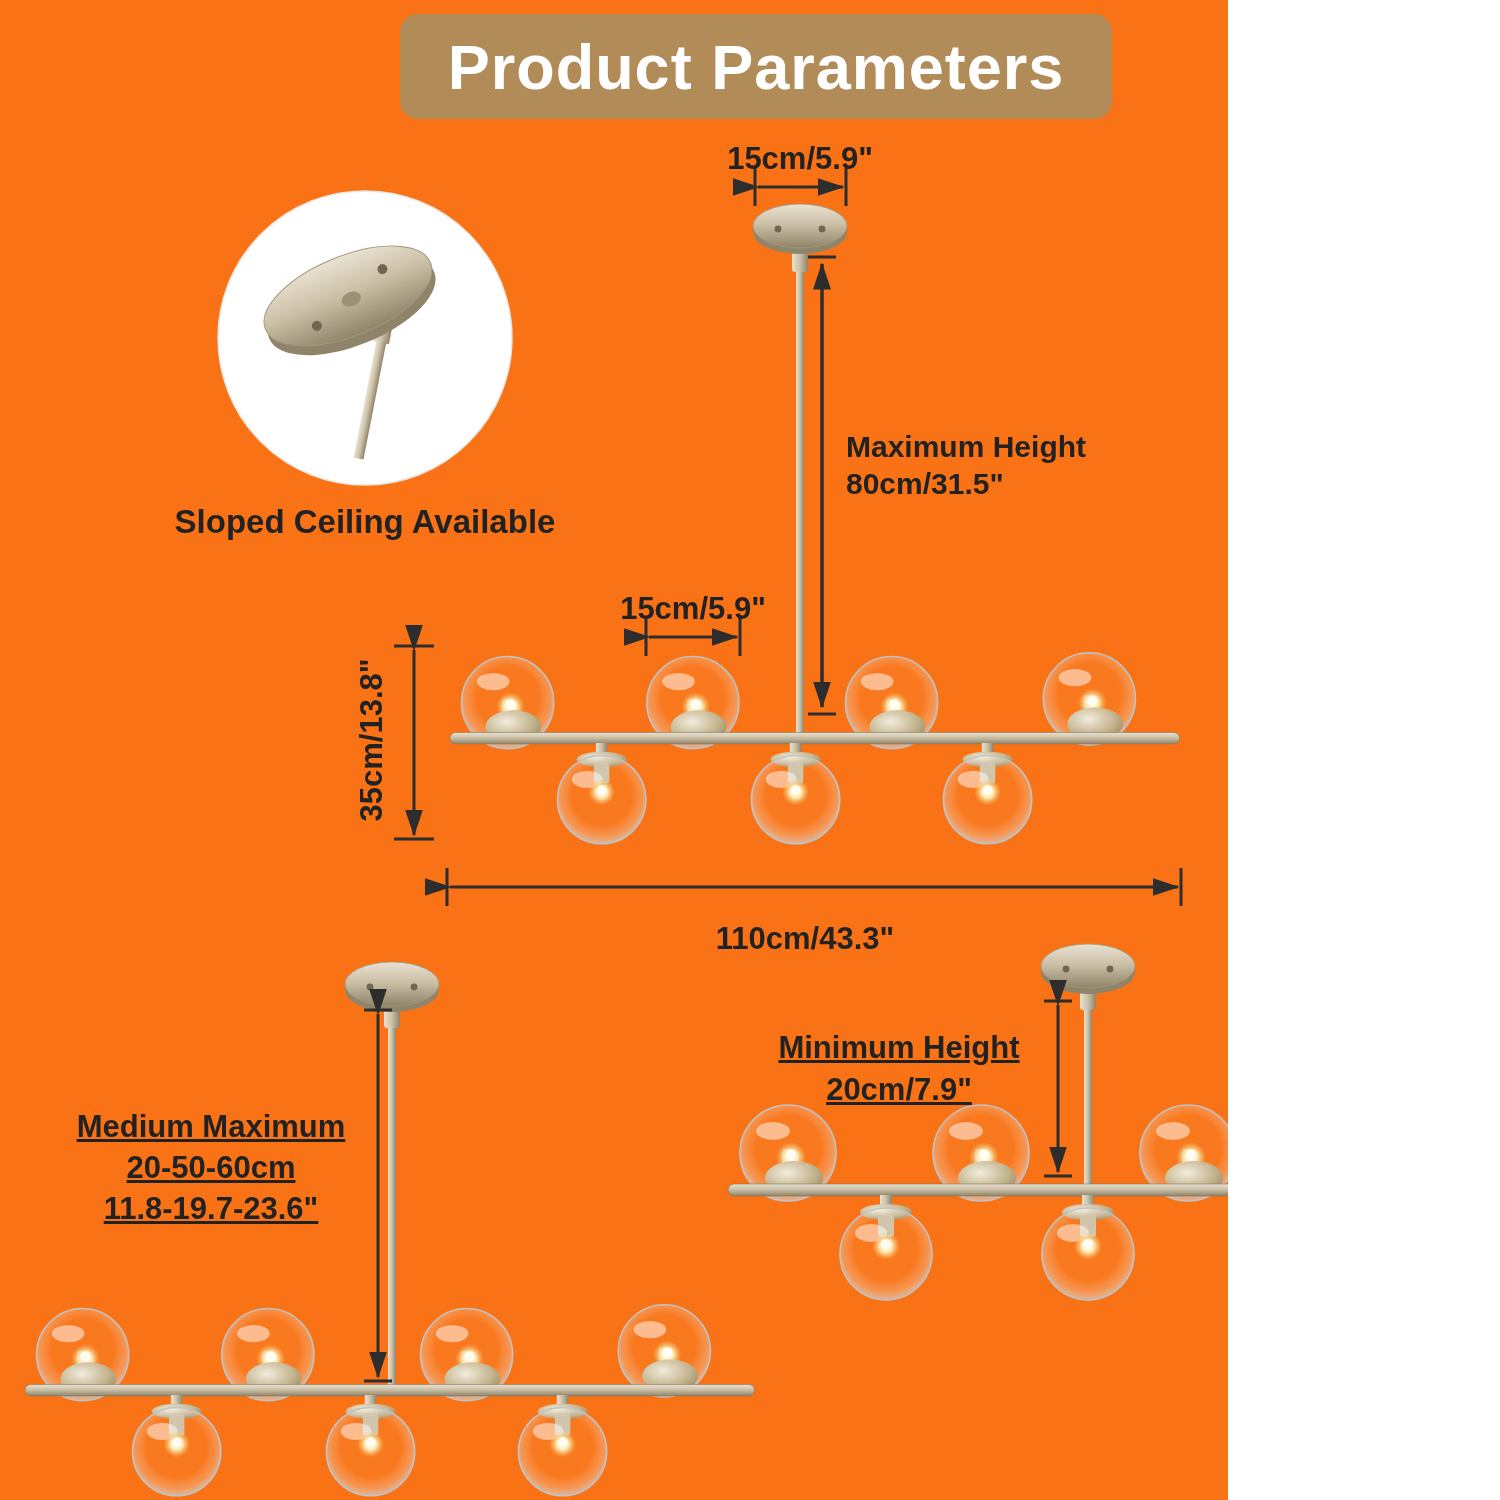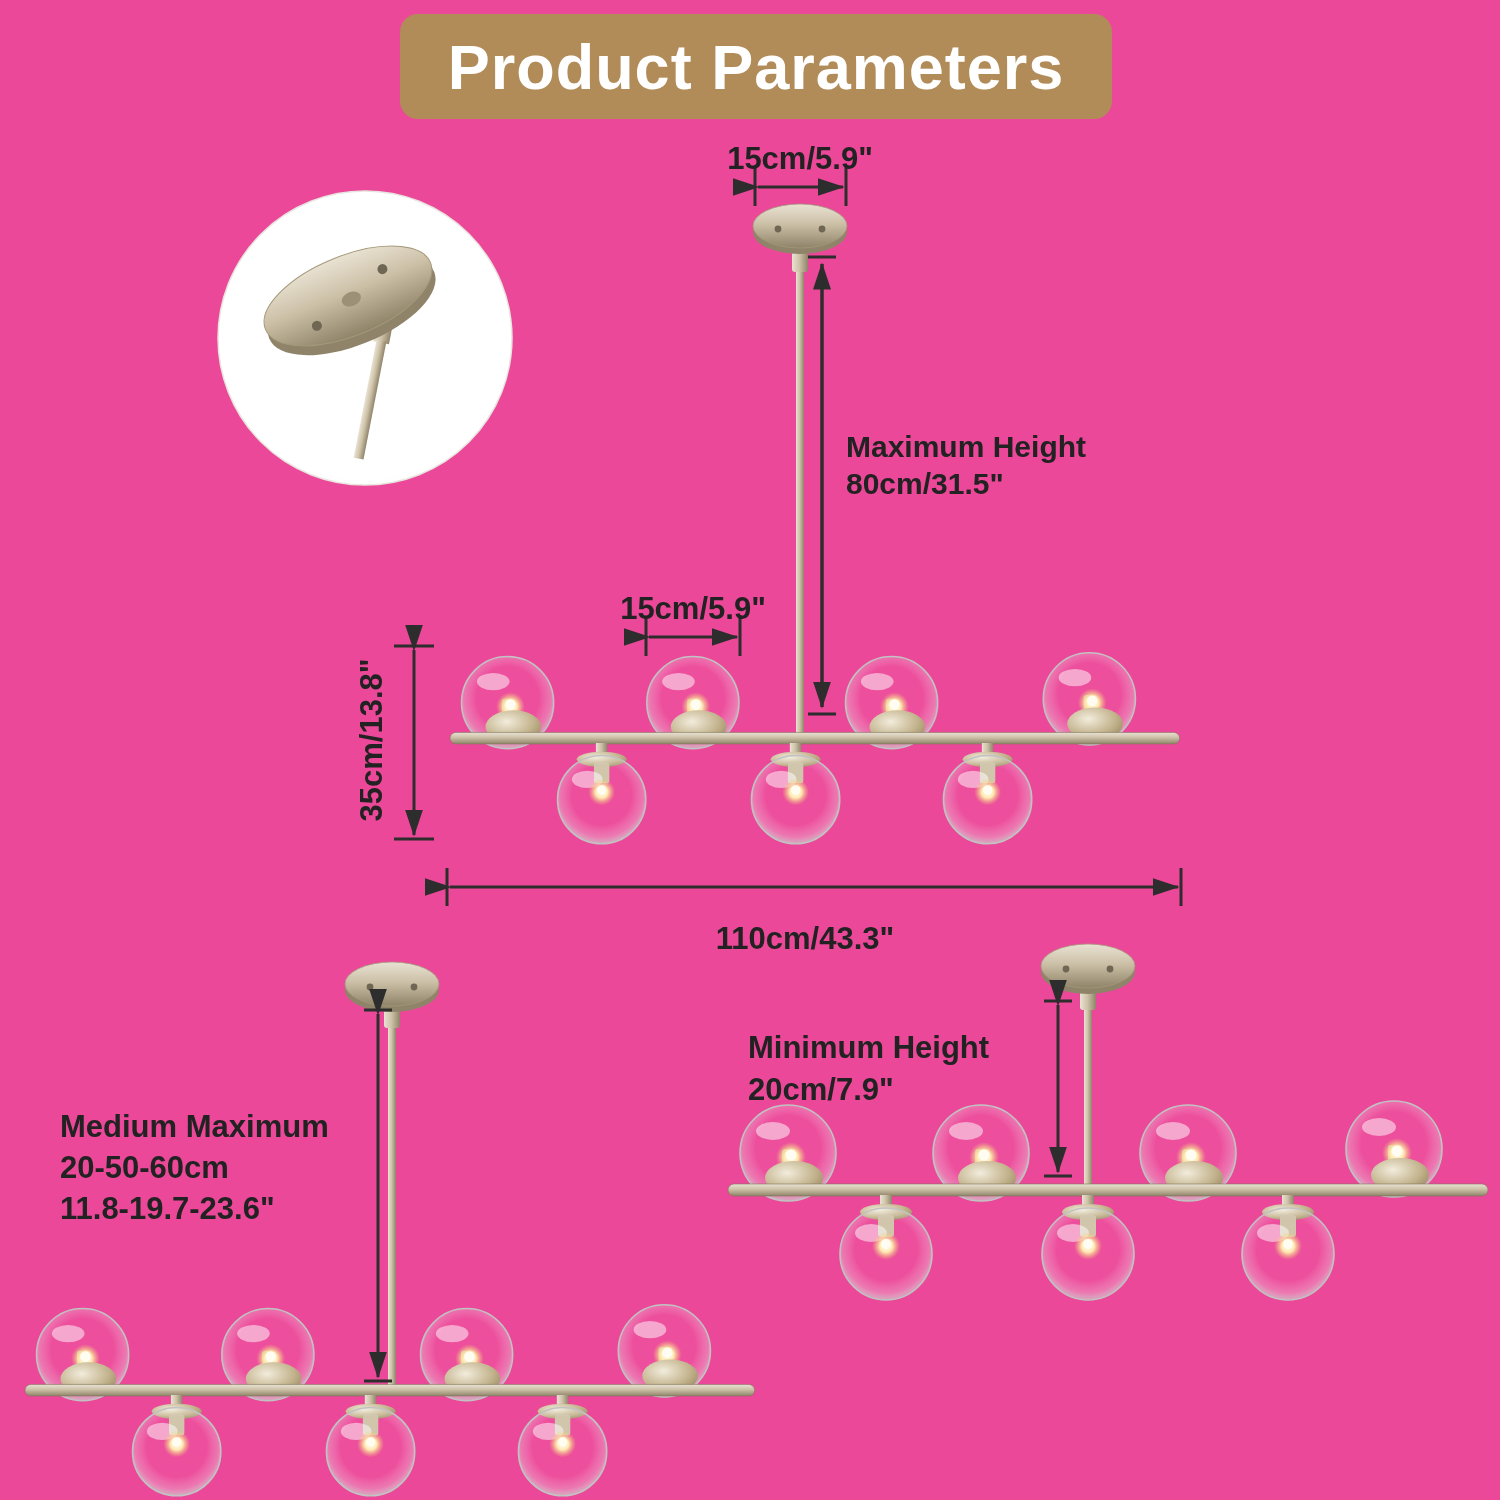--- a/index.html
+++ b/index.html
@@ -1,29 +1,29 @@
 <!DOCTYPE html>
 <html style="--banner-bg: #b18c58; --banner-text: #ffffff;"><head>
 <meta charset="utf-8">
 <style>
   html,body{margin:0;padding:0;background:#fff;}
   .canvas{
-    position:relative;width:1500px;height:1500px;background:#ec4899;overflow:hidden;
+    position:relative;width:1228px;height:1500px;background:#f97316;overflow:hidden;
     font-family:"Liberation Sans","DejaVu Sans",sans-serif;
   }
   .canvas svg.scene{position:absolute;left:0;top:0;}
   .banner{
     position:absolute;left:400px;top:14px;width:712px;height:105px;
     background:var(--banner-bg,#b18c58);border-radius:18px;
     display:flex;align-items:center;justify-content:center;
     color:var(--banner-text,#ffffff);font-size:63px;font-weight:700;letter-spacing:1px;
   }
   .label{position:absolute;color:#222;font-weight:700;white-space:nowrap;}
   .lab-center{text-align:center;}
-  .lab-right{text-align:left;}
+  .lab-right{text-align:center;text-decoration:underline;}
   .dim-small{font-size:31px;}
   .dim-30{font-size:30px;line-height:37px;}
   .ml{line-height:41px;font-size:31px;}
   .rot90{transform:rotate(-90deg);transform-origin:center center;}
   .inset-label{font-size:33px;}
 </style>
 </head>
 <body>
 
 <div class="canvas">
@@ -207,20 +207,21 @@
       </g>
       <g>
         <path d="M1044,1001 H1072 M1044,1176 H1072"></path>
         <line x1="1058" y1="1005" x2="1058" y2="1172" marker-start="url(#arr)" marker-end="url(#arr)"></line>
       </g>
     </g>
   </svg>
 
   <div class="banner">Product Parameters</div>
 
+  <div class="label lab-center inset-label" style="left:105px;top:503px;width:520px;">Sloped Ceiling Available</div>
 
   <div class="label lab-center dim-small" style="left:690px;top:141px;width:220px;">15cm/5.9"</div>
 
   <div class="label dim-30" style="left:846px;top:428px;">
     <div>Maximum Height</div>
     <div>80cm/31.5"</div>
   </div>
 
   <div class="label lab-center dim-small" style="left:588px;top:591px;width:210px;">15cm/5.9"</div>
 

